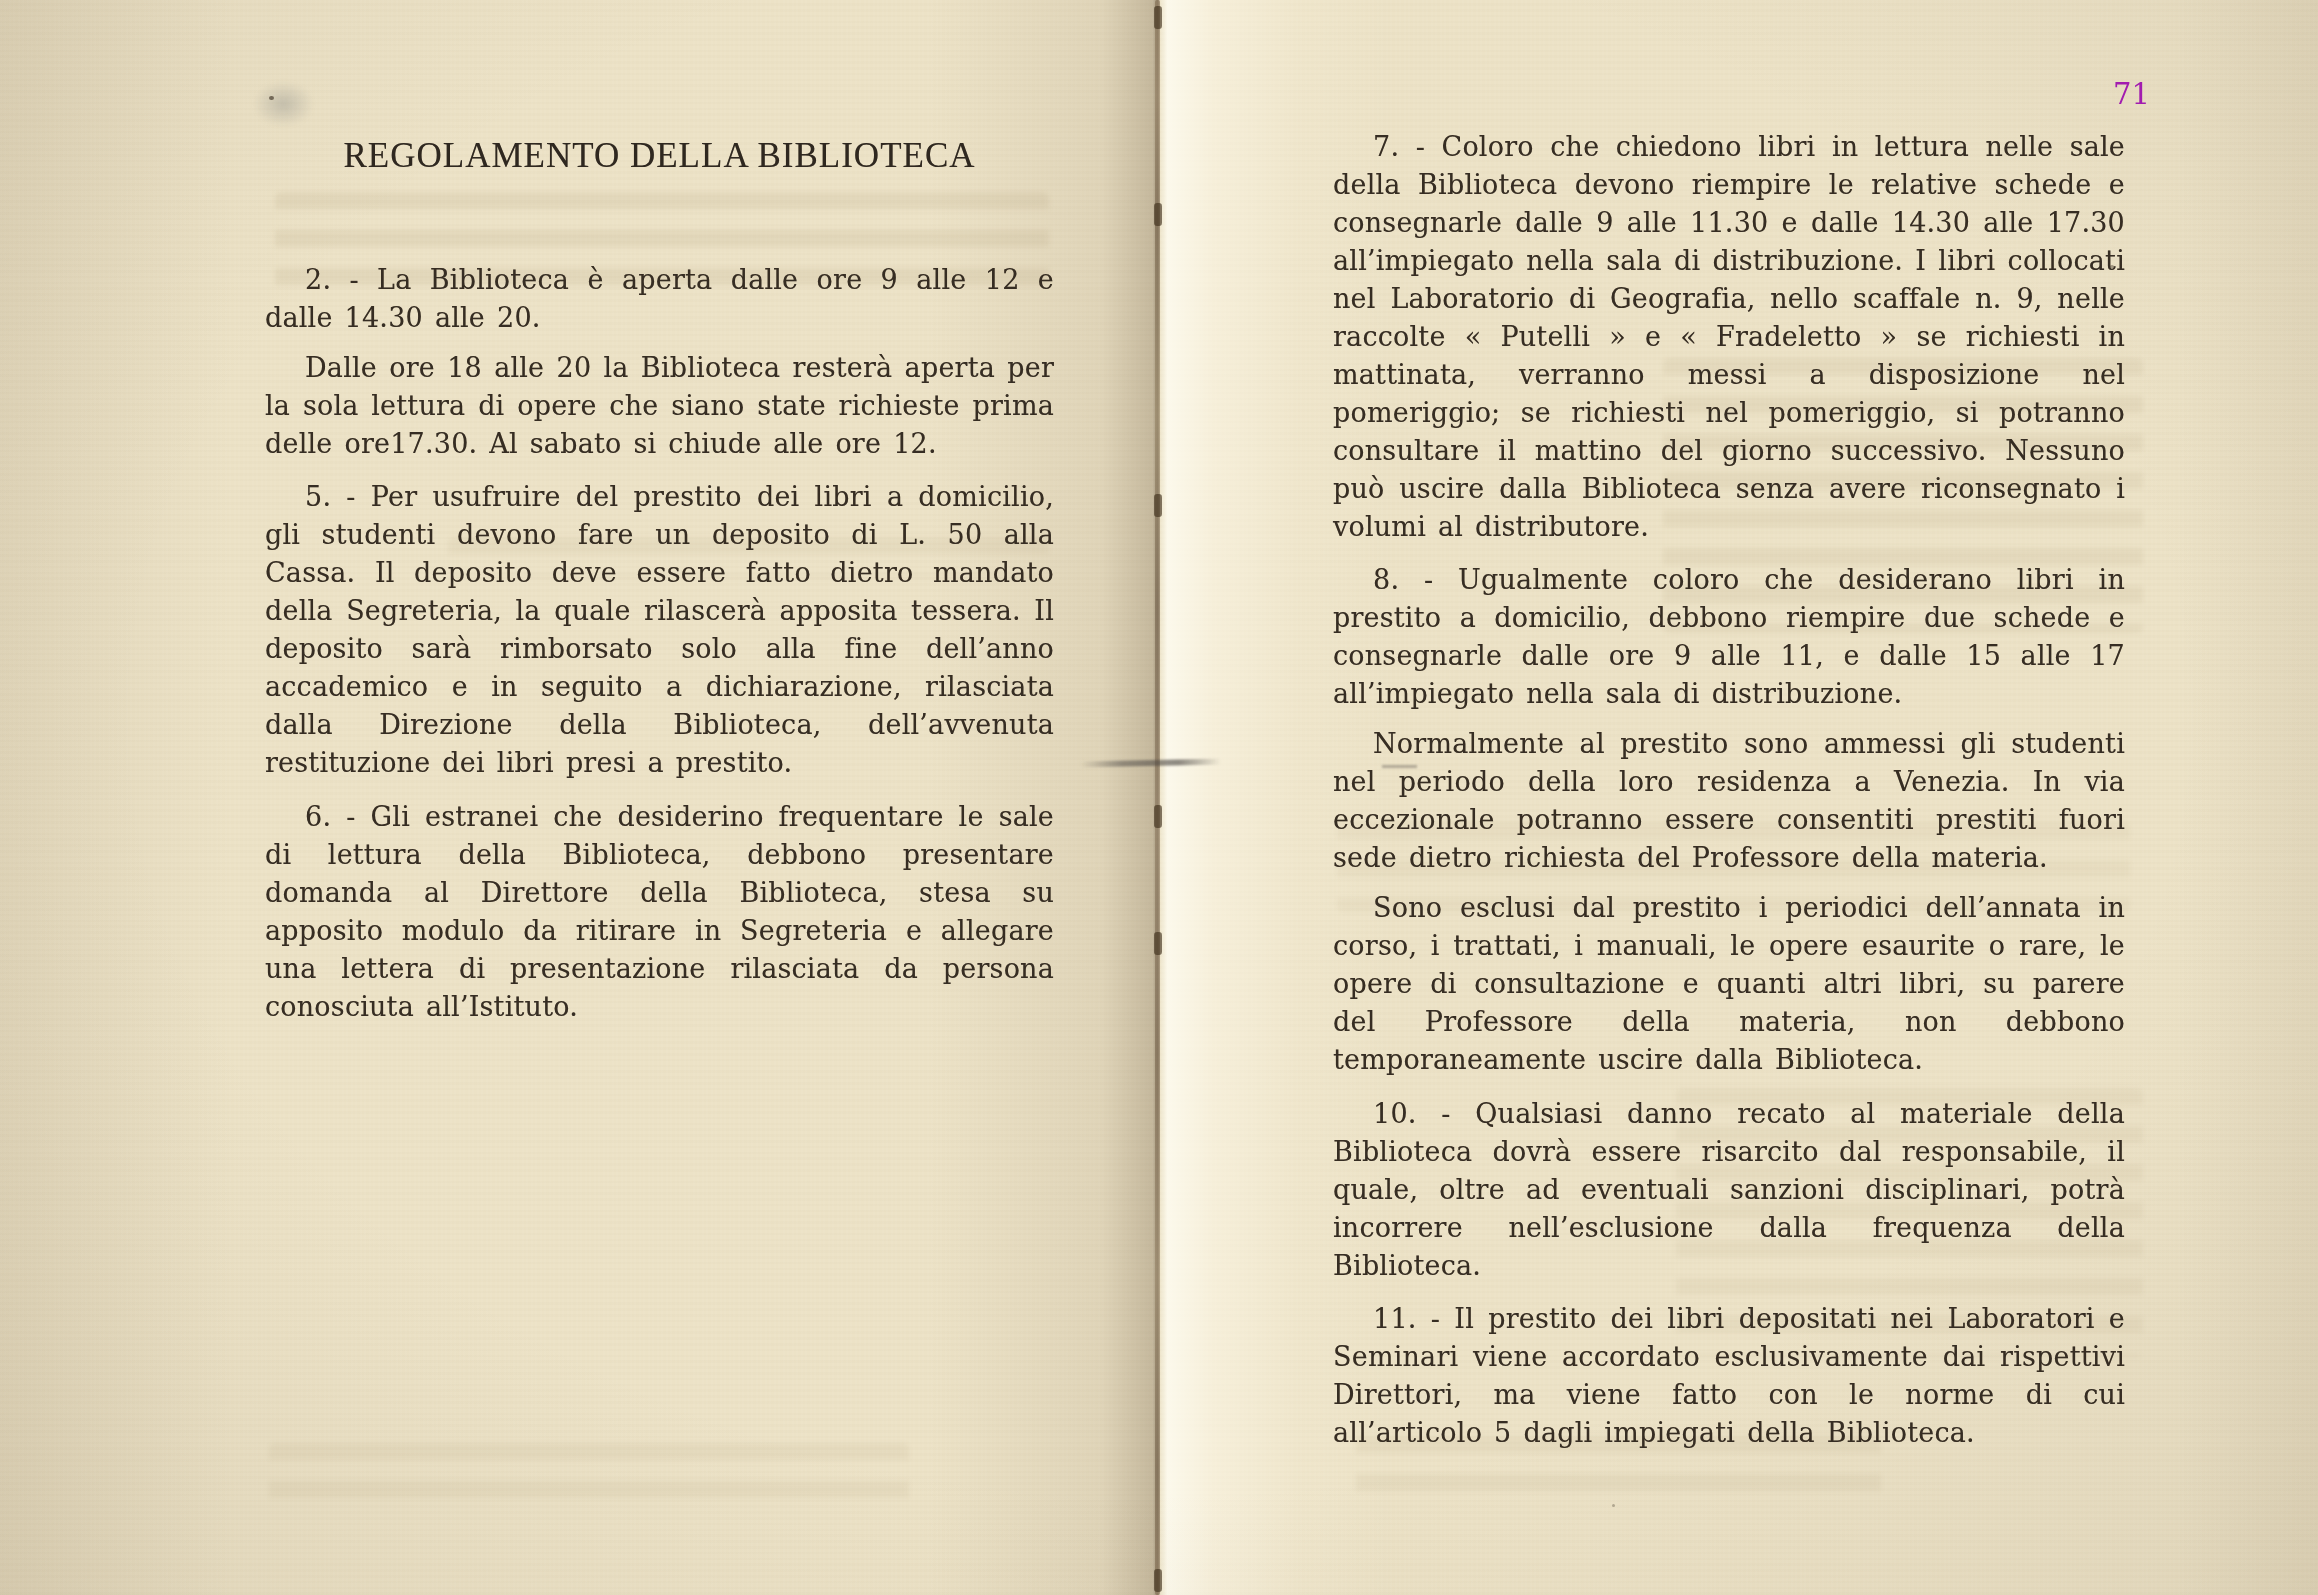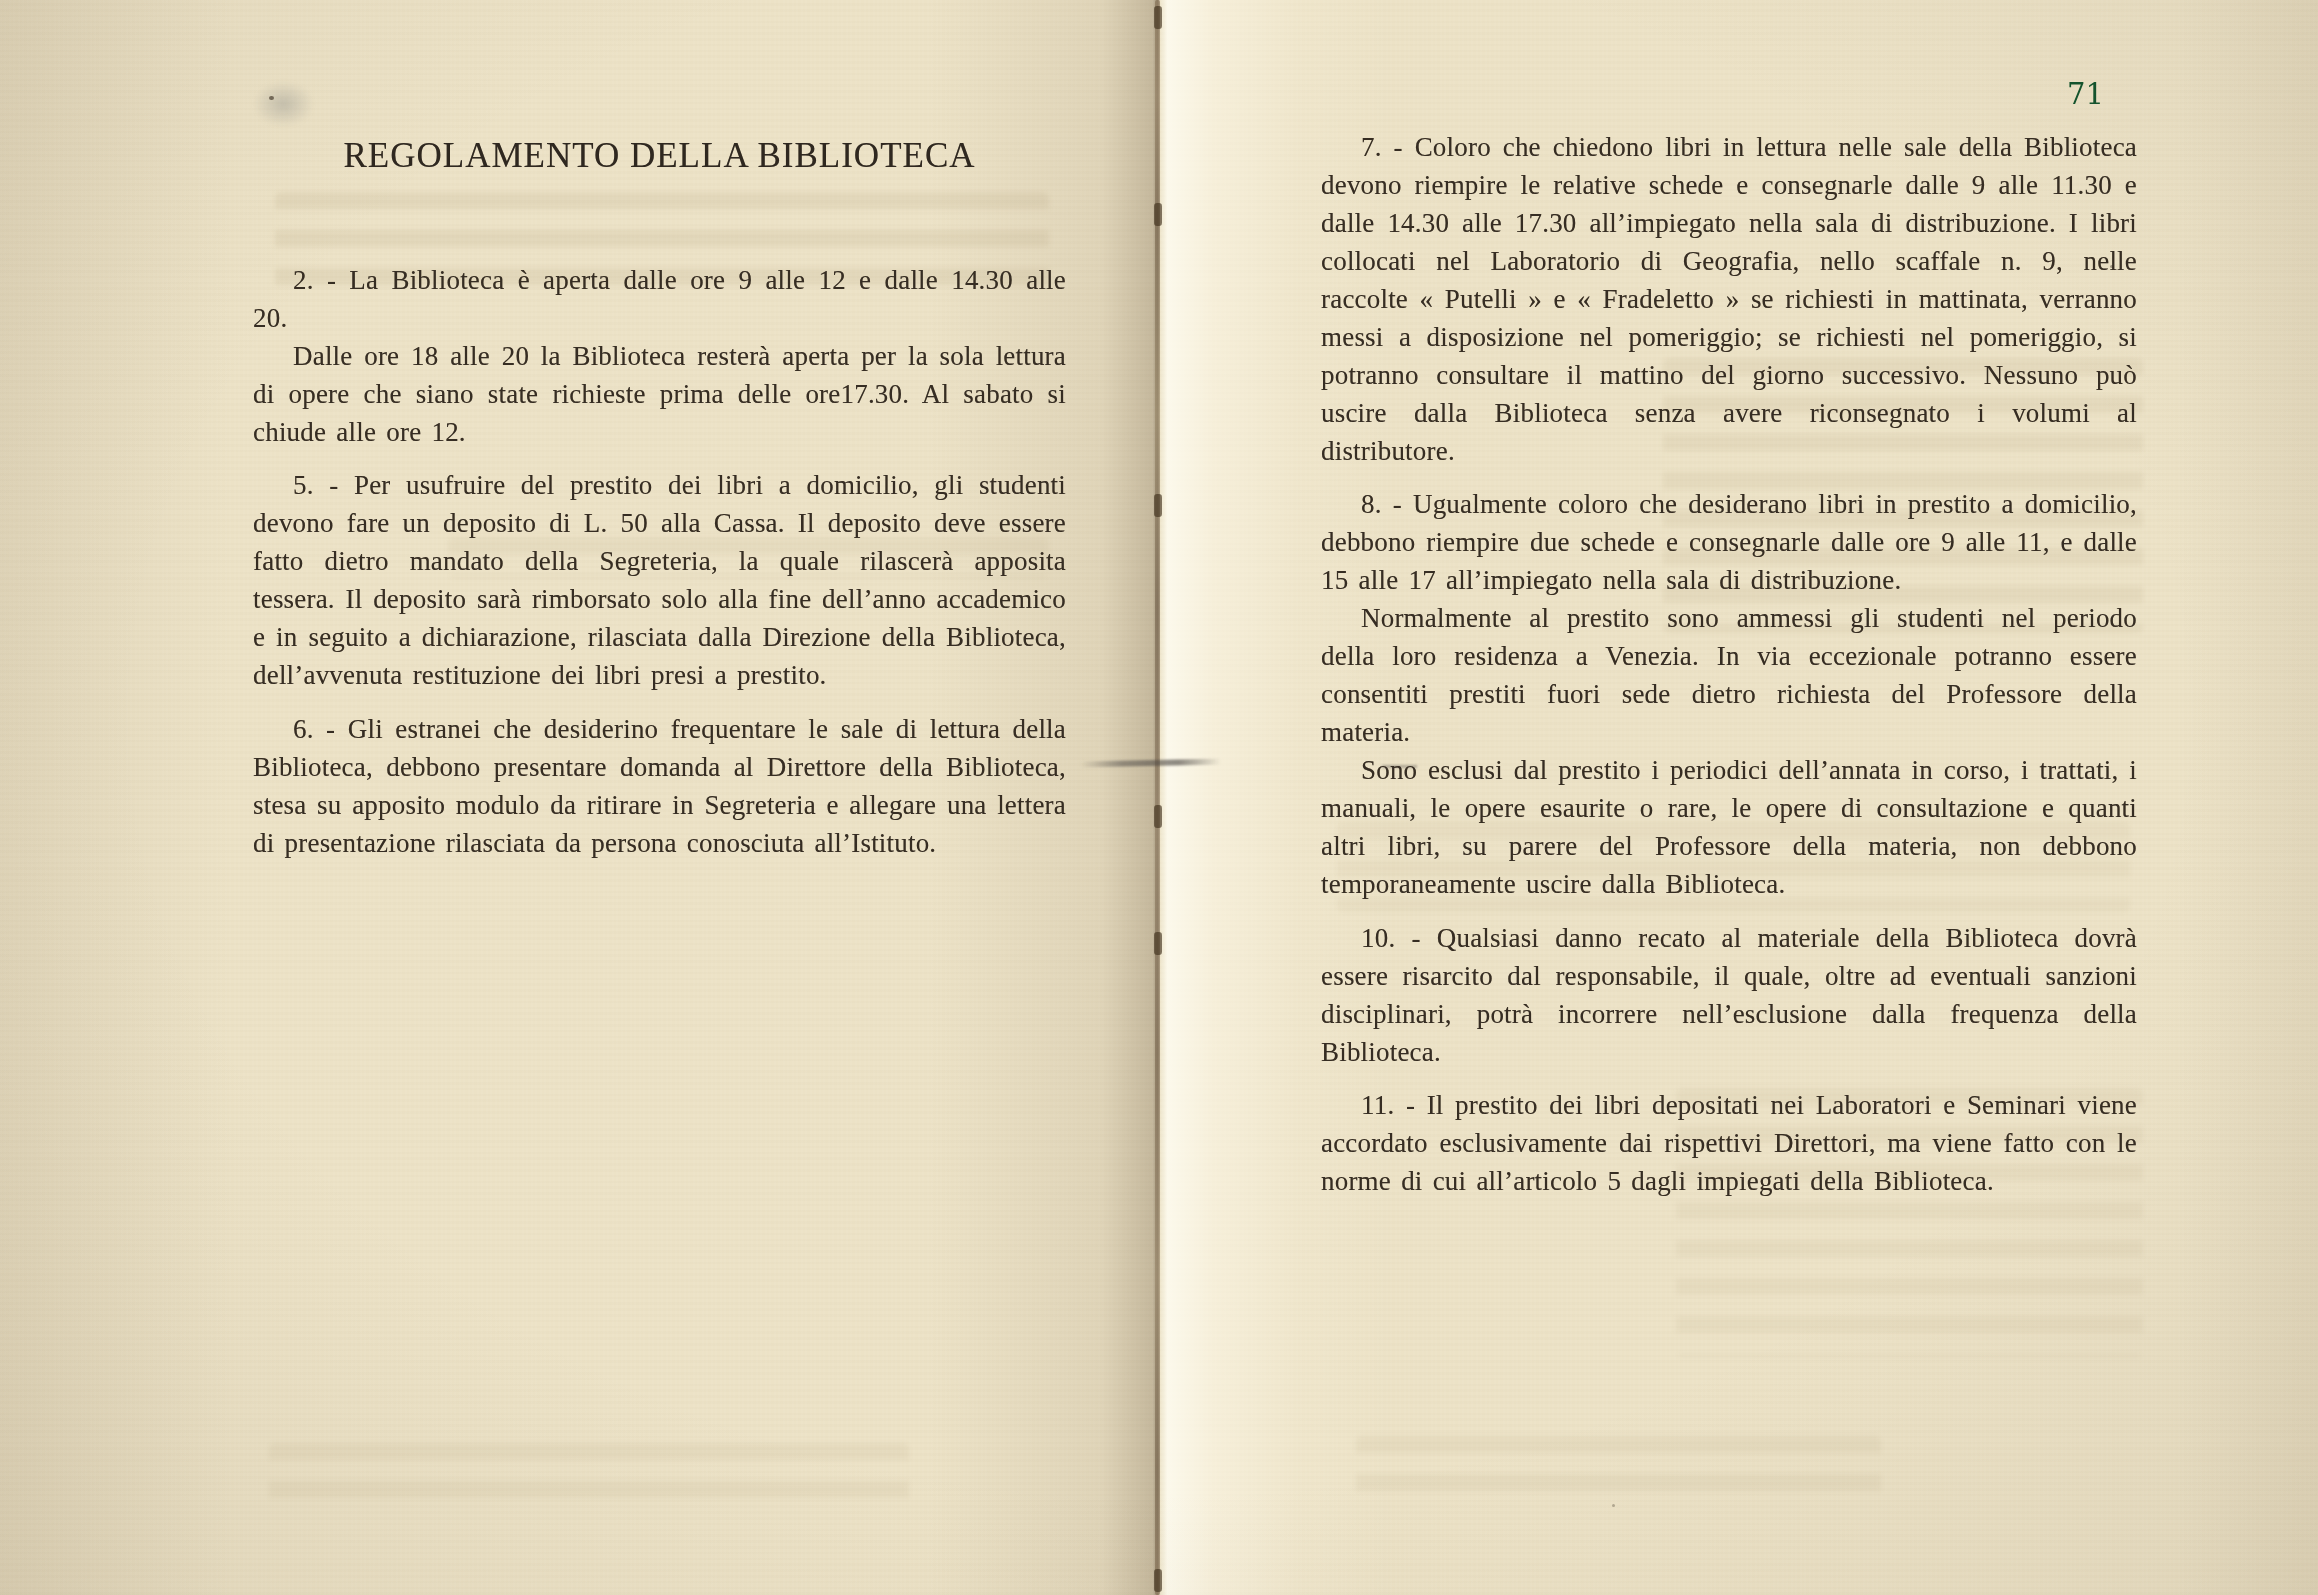--- a/index.html
+++ b/index.html
@@ -51,28 +51,28 @@
   .g-e{left:1337px;top:822px;width:793px;height:90px;opacity:.30;}
   .g-f{left:1676px;top:1088px;width:467px;height:269px;opacity:.35;}
   .g-g{left:1356px;top:1436px;width:525px;height:61px;opacity:.40;}
   
   .page-title{
     position:absolute;left:253px;top:136px;width:813px;
     text-align:center;font-size:35px;line-height:40px;letter-spacing:1px;
     color:#2f2820;text-shadow:0 0 0.6px rgba(60,45,30,0.4);font-family:Liberation Serif, serif;
   }
   .page-number{
-    position:absolute;left:2067px;top:77px;width:83px;text-align:left;
-    font-size:29px;color:#14532d;
+    position:absolute;left:2067px;top:77px;width:83px;text-align:right;
+    font-size:29px;color:#a21caf;
   }
   .body-col{position:absolute;font-size:27px;line-height:38px;
     text-shadow:0 0 0.6px rgba(60,45,30,0.35);word-spacing:3.2px;letter-spacing:0.2px;}
   .left-col{left:253px;top:261px;width:813px;}
   .right-col{left:1321px;top:128px;width:816px;}
-  .body-col p{margin:0;text-indent:40px;text-align:justify;font-family:Liberation Serif, serif;}
+  .body-col p{margin:12px;text-indent:40px;text-align:justify;}
   .body-col p.item{margin-top:15.4px;}
   .body-col p:first-child{margin-top:0;}
 </style>
 </head>
 <body>
 
 <div class="spread">
 
   <div class="shade shade-left-edge"></div>
   <div class="shade shade-gutter-left"></div>

